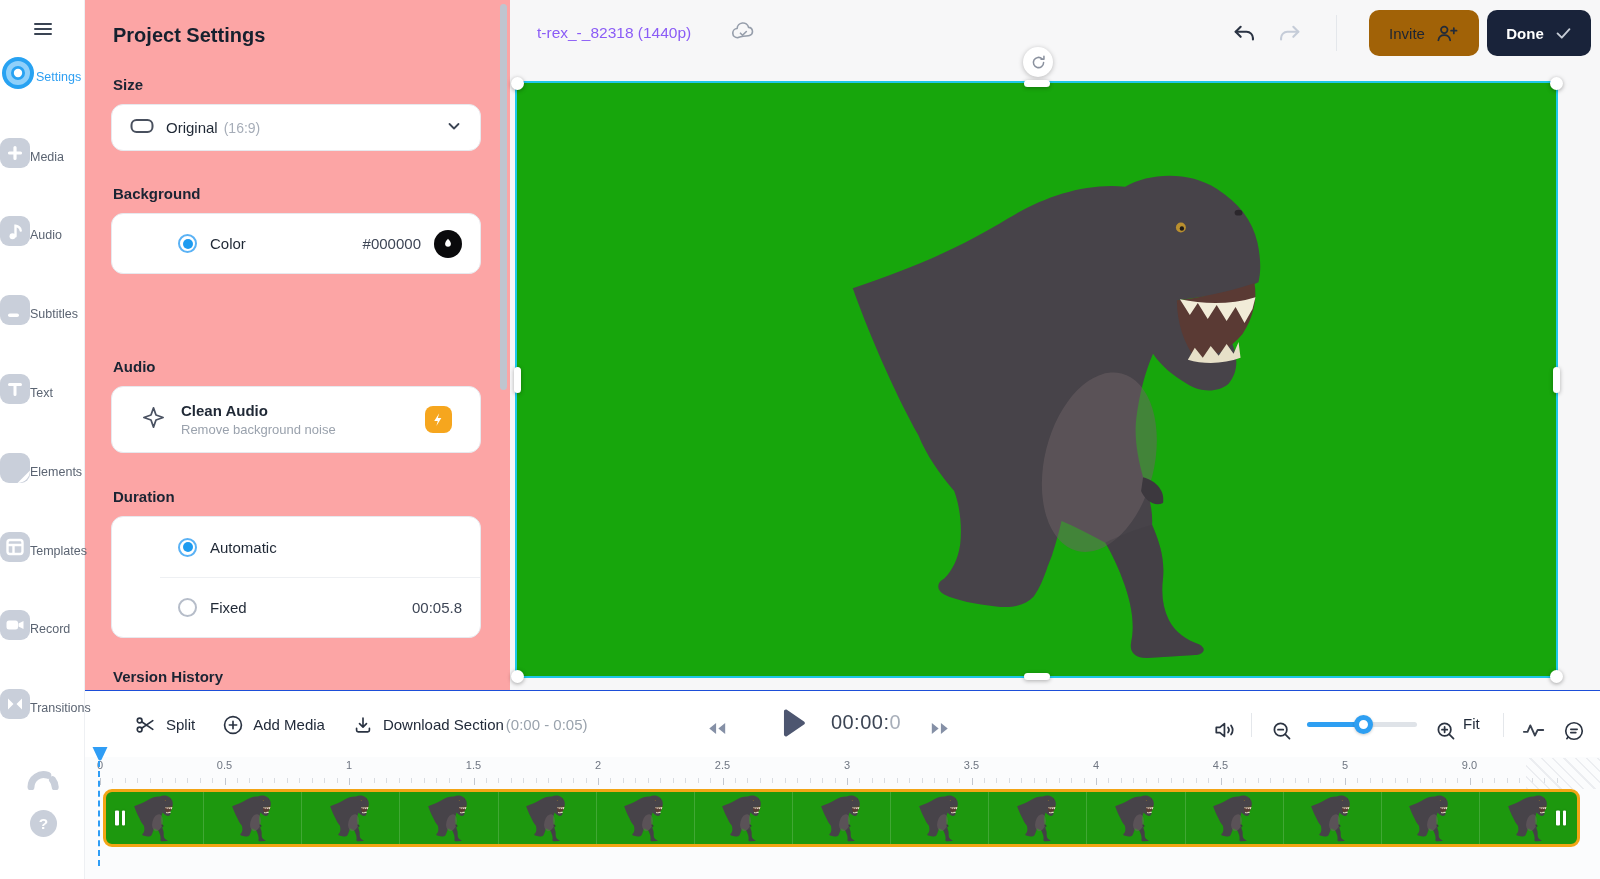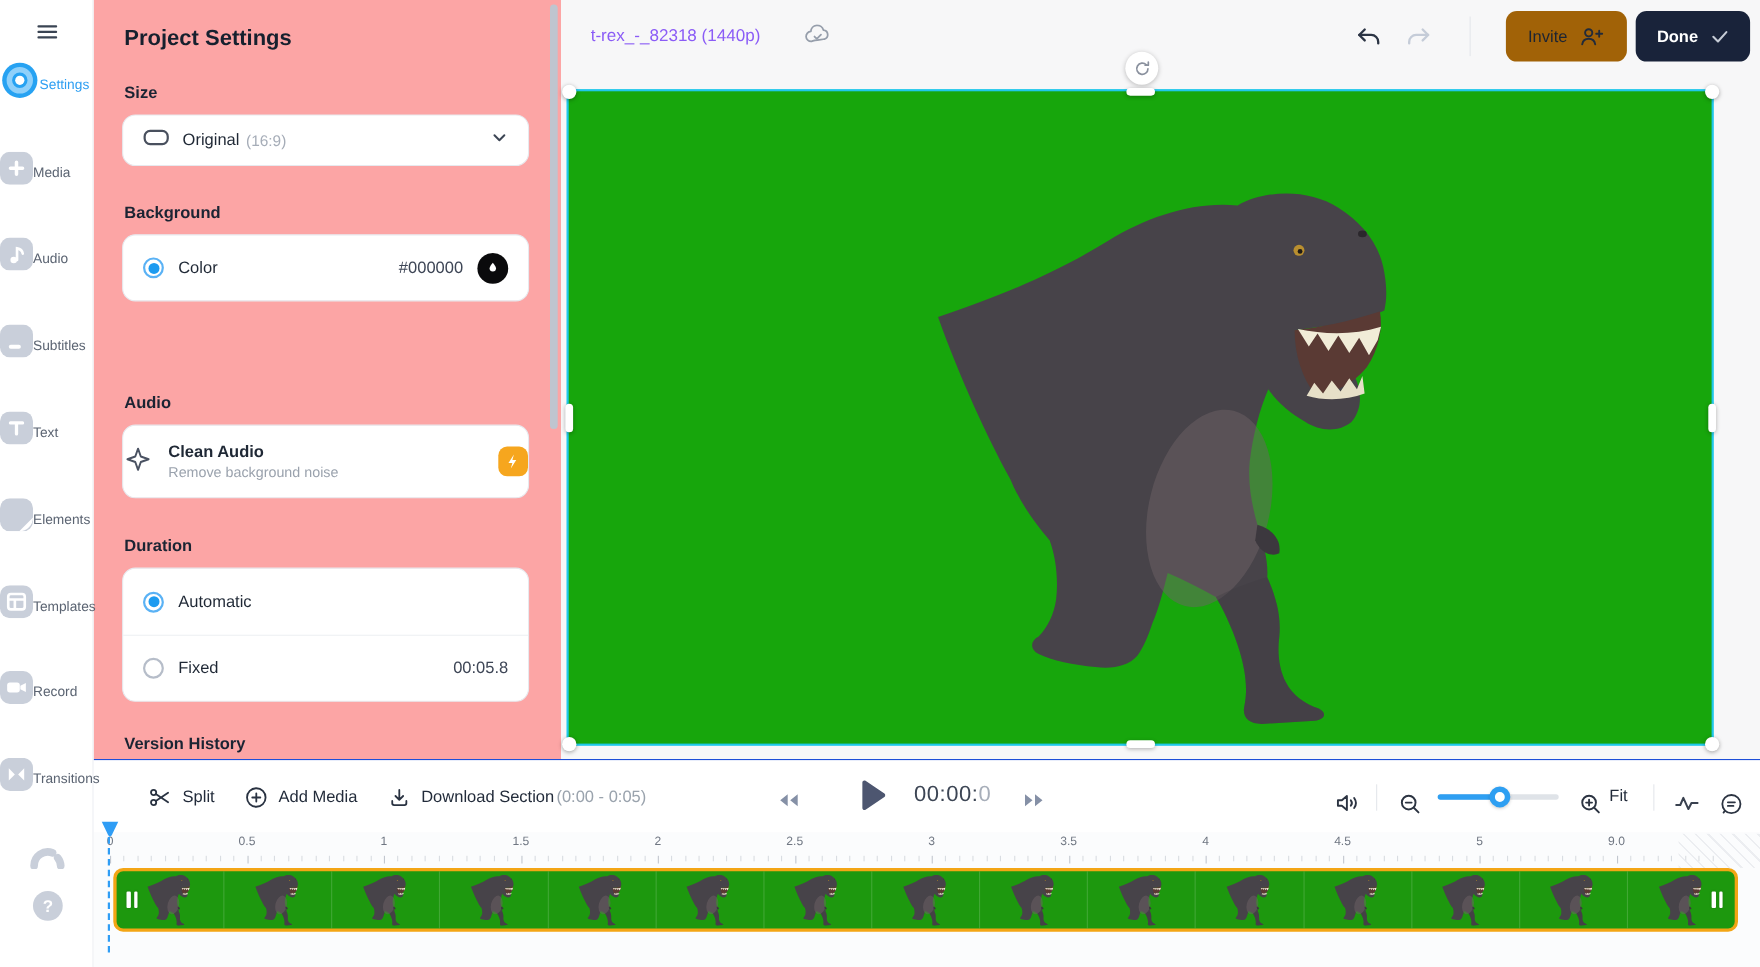--- a/index.html
+++ b/index.html
@@ -13,35 +13,35 @@
   .nav-item { position:absolute; left:0; width:85px; display:flex; flex-direction:row; align-items:center; cursor:pointer; }
   .nav-ic { width:30px; height:30px; }
   .nav-lb { margin-top:7px; font-size:12.5px; color:#5b6472; }
   .nav-item.active .nav-lb { color:#2e9ff2; }
   #hamburger { position:absolute; left:30px; top:17px; width:26px; height:24px; cursor:pointer; }
 
   
   #panel { position:absolute; left:85px; top:0; width:425px; height:690px; background:#fca5a5; z-index:6; }
   .p-title { position:absolute; left:28px; top:24px; font-size:20px; font-weight:bold; color:#16202e; }
   .p-sec { position:absolute; left:28px; font-size:15px; font-weight:bold; color:#1b2433; }
-  .card { position:absolute; left:26px; width:370px; border:1px solid #e7e9ee; border-radius:12px; background:#fff; }
+  .card { position:absolute; left:26px; width:370px; border:1px solid #e7e9ee; border-radius:12px; background:#fff;padding-left:48px; }
   .row { display:flex; align-items:center; padding:0 18px; height:59px; }
   .row + .row { border-top:1px solid #eef0f3; }
   .radio { width:19px; height:19px; border-radius:50%; border:2px solid #b6bdc9; background:#fff; flex:0 0 auto; position:relative; }
   .radio.on { border-color:#5ab2f5; }
   .radio.on::after { content:''; position:absolute; inset:2.5px; border-radius:50%; background:#1d9bf0; }
   .row-lb { margin-left:13px; font-size:15px; color:#1f2835; }
   .spacer { flex:1; }
   .val { font-size:15px; color:#3e4656; }
   .muted { color:#c3c9d2; }
   .swatch { width:28px; height:28px; border-radius:50%; background:#0a0a0c; margin-left:13px; display:flex; align-items:center; justify-content:center; }
   .sel { display:flex; align-items:center; padding:0 18px; height:47px; cursor:pointer; }
   .sel-lb { margin-left:12px; font-size:15px; color:#1f2835; }
   .sel-ratio { margin-left:6px; font-size:14px; color:#a6adb8; }
-  .aud-card { display:flex; align-items:center; padding:0 0; height:67px; cursor:pointer; }
+  .aud-card { display:flex; align-items:center; padding:0 28px; height:67px; cursor:pointer; }
   .aud-txt { margin-left:14px; }
   .aud-t1 { font-size:15px; font-weight:bold; color:#1f2835; }
   .aud-t2 { font-size:13px; color:#9aa2ad; margin-top:3px; }
   .badge { width:27px; height:27px; border-radius:8px; background:#f6a61e; display:flex; align-items:center; justify-content:center; }
   #p-scroll { position:absolute; right:3px; top:4px; width:7px; height:386px; border-radius:4px; background:#bfc5cf; }
 
   
   .h-title { position:absolute; left:537px; top:24px; font-size:15.5px; color:#8b5cf6; }
   .icon-btn { cursor:pointer; }
   .h-div { position:absolute; left:1336px; top:15px; width:1px; height:36px; background:#e4e7eb; }

